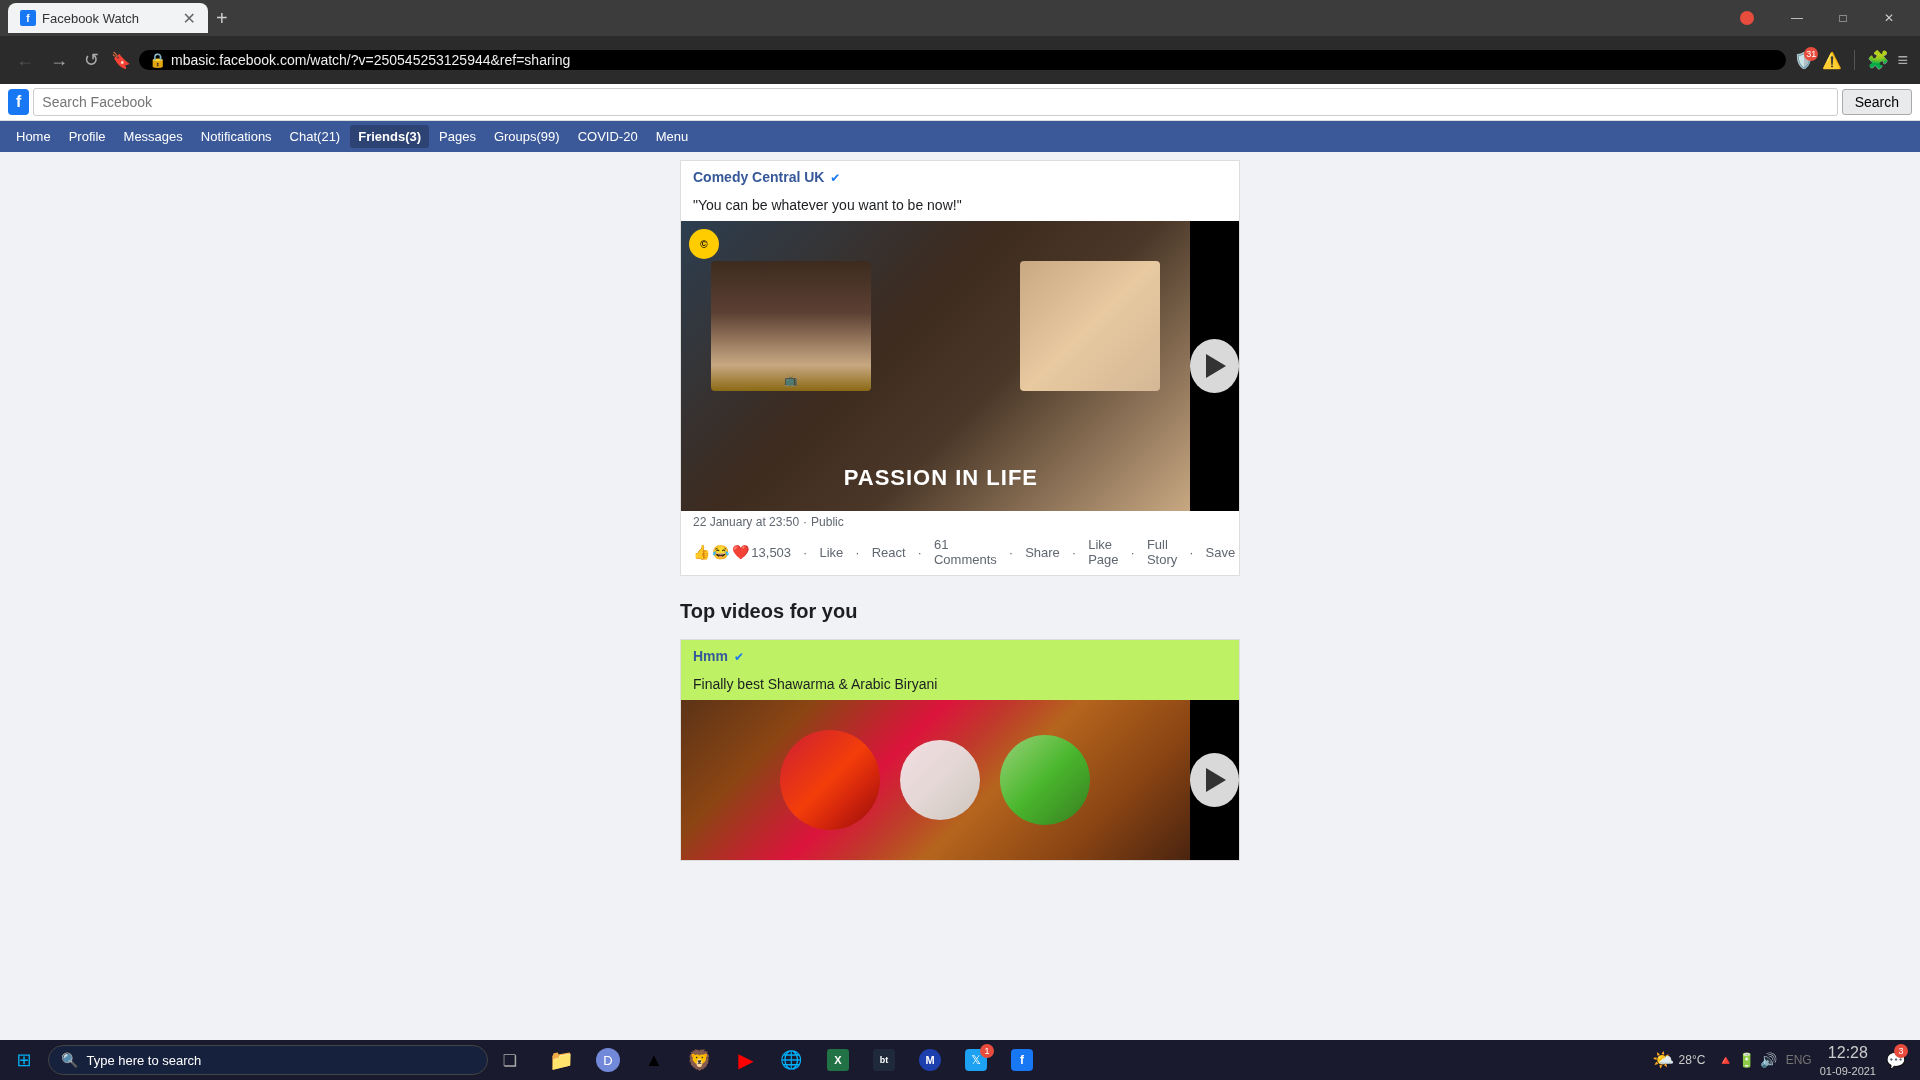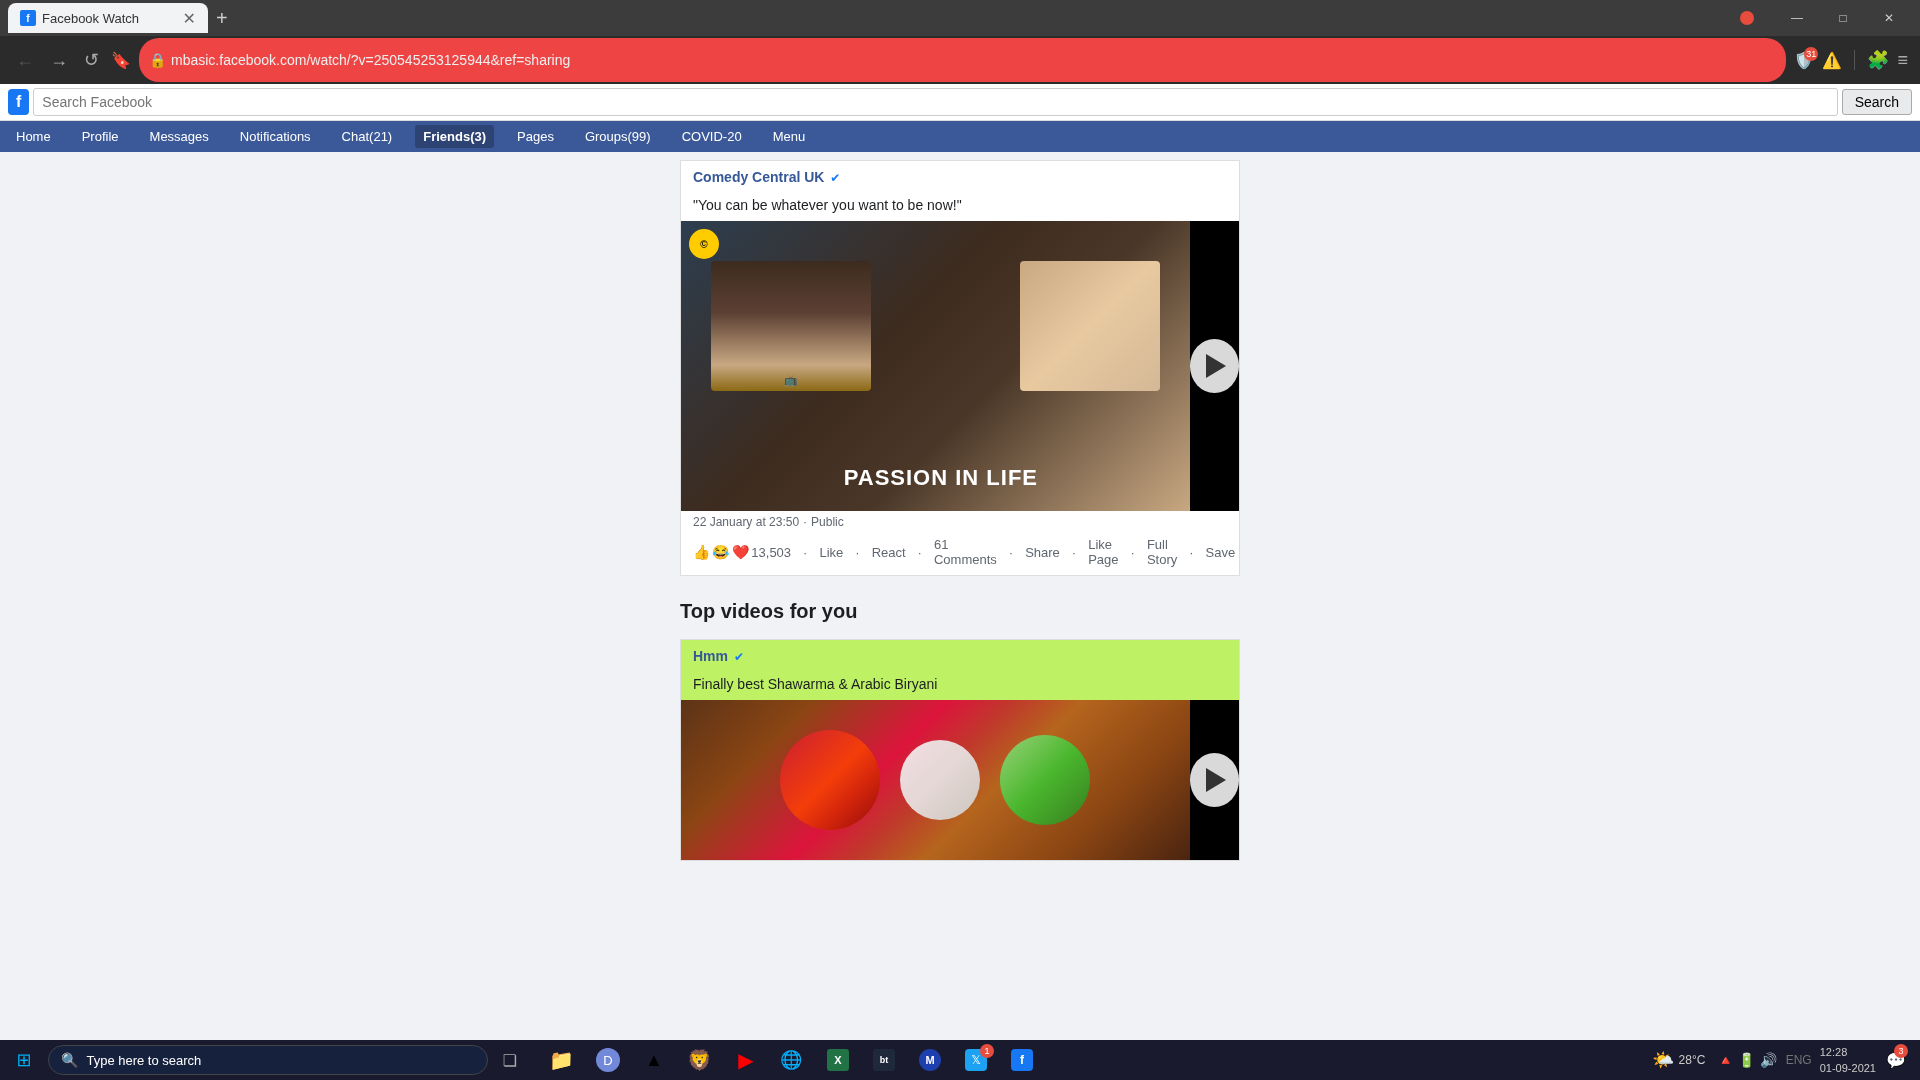--- a/index.html
+++ b/index.html
@@ -15,35 +15,35 @@
     .new-tab-btn { color: #ccc; font-size: 20px; cursor: pointer; margin-left: 4px; }
     .window-controls { margin-left: auto; display: flex; gap: 0; }
     .win-btn { width: 46px; height: 36px; display: flex; align-items: center; justify-content: center; color: #ccc; font-size: 12px; cursor: pointer; }
     .record-btn { width: 14px; height: 14px; background: #e74c3c; border-radius: 50%; margin-right: 8px; }
 
     .address-bar-row { display: flex; align-items: center; background: #2b2b2b; height: 48px; padding: 0 12px; gap: 8px; }
     .nav-btn { color: #aaa; font-size: 18px; cursor: pointer; padding: 4px; }
     .nav-btn.disabled { color: #555; cursor: default; }
     .address-bar-container { flex: 1; position: relative; display: flex; align-items: center; }
     .address-bar-icon { position: absolute; left: 10px; color: #888; font-size: 14px; z-index: 1; }
-    .address-bar-input { width: 100%; background: #ef4444; border: none; border-radius: 20px; height: 44px; padding: 0 16px 0 32px; color: #eee; font-size: 14px; outline: none; }
+    .address-bar-input { width: 100%; background: #000000; border: none; border-radius: 20px; height: 20px; padding: 0 16px 0 32px; color: #eee; font-size: 14px; outline: none; }
     .shield-btn { color: #ff6b35; font-size: 16px; cursor: pointer; position: relative; }
     .shield-badge { position: absolute; top: -4px; right: -4px; background: #e74c3c; color: white; font-size: 9px; border-radius: 50%; width: 14px; height: 14px; display: flex; align-items: center; justify-content: center; }
     .warn-btn { color: #f0c040; font-size: 16px; cursor: pointer; }
     .ext-btn { color: #aaa; font-size: 18px; cursor: pointer; }
     .menu-btn { color: #aaa; font-size: 18px; cursor: pointer; }
     .bookmark-btn { color: #aaa; font-size: 16px; cursor: pointer; }
 
     
     .fb-nav { background: #3b5998; width: 100%; padding: 0; }
     .fb-search-row { display: flex; align-items: center; padding: 4px 8px; gap: 4px; background: white; border-bottom: 1px solid #ddd; }
     .fb-logo { background: #1877f2; color: white; font-weight: bold; font-size: 16px; padding: 4px 8px; border-radius: 4px; }
     .fb-search-input { flex: 1; border: 1px solid #ccc; border-radius: 3px; height: 28px; padding: 0 8px; font-size: 14px; color: #555; }
     .fb-search-btn { background: #e9eaeb; border: 1px solid #aaa; border-radius: 3px; padding: 4px 12px; font-size: 14px; cursor: pointer; }
-    .fb-nav-links { background: #3b5998; display: flex; align-items: center; padding: 4px 8px; gap: 15px; }
+    .fb-nav-links { background: #3b5998; display: flex; align-items: center; padding: 4px 8px; gap: 2px; }
     .fb-nav-link { color: white; text-decoration: none; font-size: 13px; padding: 4px 8px; }
     .fb-nav-link.bold { font-weight: bold; }
     .fb-nav-link.highlight { background: #2d4373; border-radius: 3px; }
 
     
     .post-card { background: white; border: 1px solid #ddd; margin: 8px 0; }
     .post-header { padding: 8px 12px; }
     .post-author { color: #365899; font-weight: bold; font-size: 14px; text-decoration: none; }
     .verified-badge { color: #1877f2; font-size: 12px; margin-left: 2px; }
     .post-text { color: #1c1e21; font-size: 14px; padding: 4px 12px 8px; }
@@ -73,21 +73,21 @@
 
     
     .taskbar { position: fixed; bottom: 0; left: 0; right: 0; height: 40px; background: #1a1a2e; display: flex; align-items: center; z-index: 1000; }
     .search-bar { display: flex; align-items: center; background: #16213e; border: 1px solid #444; height: 30px; width: 440px; border-radius: 15px; padding: 0 12px; gap: 8px; }
     .search-icon { color: #888; font-size: 14px; }
     .search-text { color: #ffffff; font-size: 13px; }
     .taskbar-icons { display: flex; align-items: center; margin-left: 8px; gap: 2px; }
     .taskbar-icon { width: 44px; height: 40px; display: flex; align-items: center; justify-content: center; cursor: pointer; position: relative; }
     .taskbar-notification { position: absolute; top: 4px; right: 4px; background: #e74c3c; color: white; font-size: 9px; border-radius: 50%; width: 14px; height: 14px; display: flex; align-items: center; justify-content: center; }
     .taskbar-right { margin-left: auto; display: flex; align-items: center; gap: 4px; padding-right: 8px; }
-    .taskbar-time { color: #ccc; font-size: 11px; text-align: left; line-height: 1.4; }
+    .taskbar-time { color: #ccc; font-size: 16px; text-align: center; line-height: 1.4; }
     .taskbar-date { color: #ccc; font-size: 11px; }
     .taskbar-weather { display: flex; align-items: center; gap: 4px; color: #ccc; font-size: 12px; padding: 0 8px; }
     .lang-indicator { color: #737373; font-size: 12px; padding: 0 4px; }
 
     
     .icon-discord { background: #7289da; border-radius: 50%; width: 24px; height: 24px; display: flex; align-items: center; justify-content: center; color: white; font-size: 13px; }
     .icon-brave { color: #fb542b; font-size: 20px; }
     .icon-youtube { color: #ff0000; font-size: 20px; }
     .icon-excel { background: #217346; border-radius: 3px; color: white; width: 22px; height: 22px; display: flex; align-items: center; justify-content: center; font-size: 11px; font-weight: bold; }
     .icon-bit { background: #1e293b; border-radius: 3px; color: white; width: 22px; height: 22px; display: flex; align-items: center; justify-content: center; font-size: 10px; font-weight: bold; }

